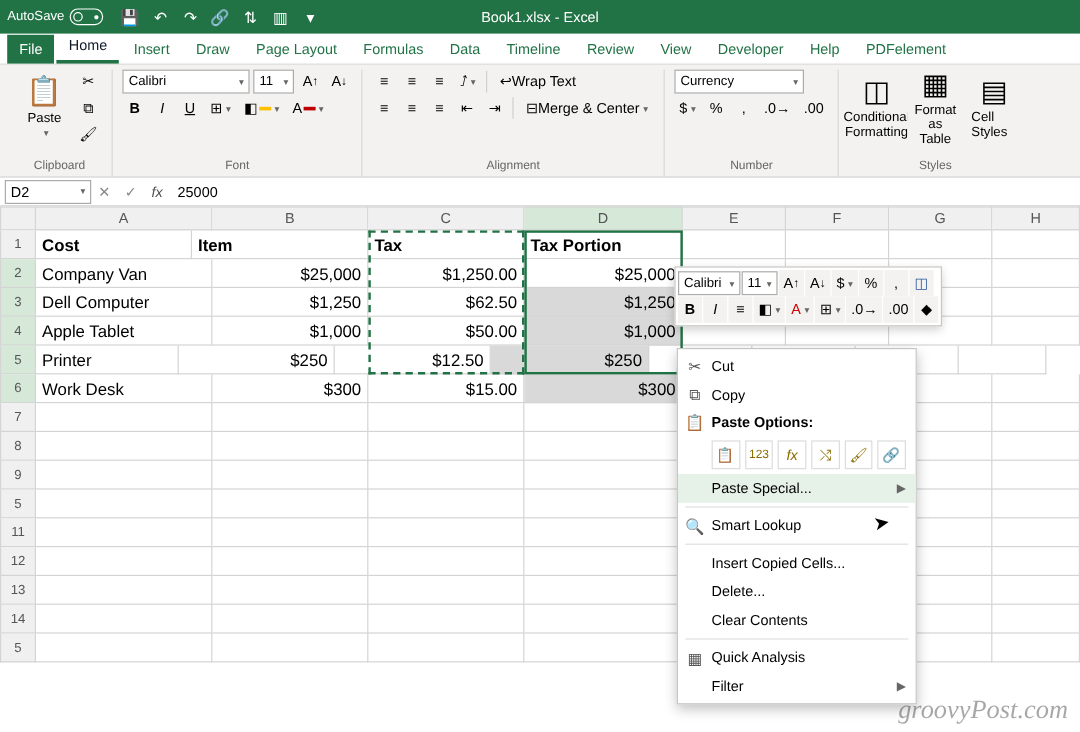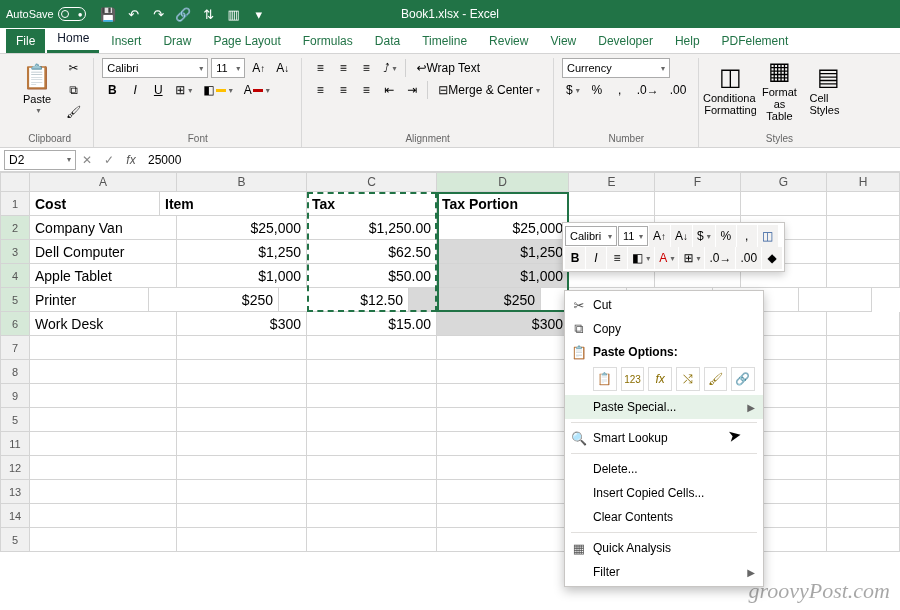--- a/index.html
+++ b/index.html
@@ -515,24 +515,24 @@
       <span>Paste Special...</span>
       <span class="arrow">▶</span>
     </div>
   <div class="csep"></div>
   <div class="citem">
       <span class="cicon" style="color:#2b579a">🔍</span>
       <span>Smart Lookup</span>
     </div>
   <div class="csep"></div>
   <div class="citem">
+      <span>Insert Copied Cells...</span>
+    </div>
+  <div class="citem">
       <span>Delete...</span>
-    </div>
-  <div class="citem">
-      <span>Insert Copied Cells...</span>
     </div>
   <div class="citem">
       <span>Clear Contents</span>
     </div>
   <div class="csep"></div>
   <div class="citem">
       <span class="cicon">▦</span>
       <span>Quick Analysis</span>
     </div>
   <div class="citem">

